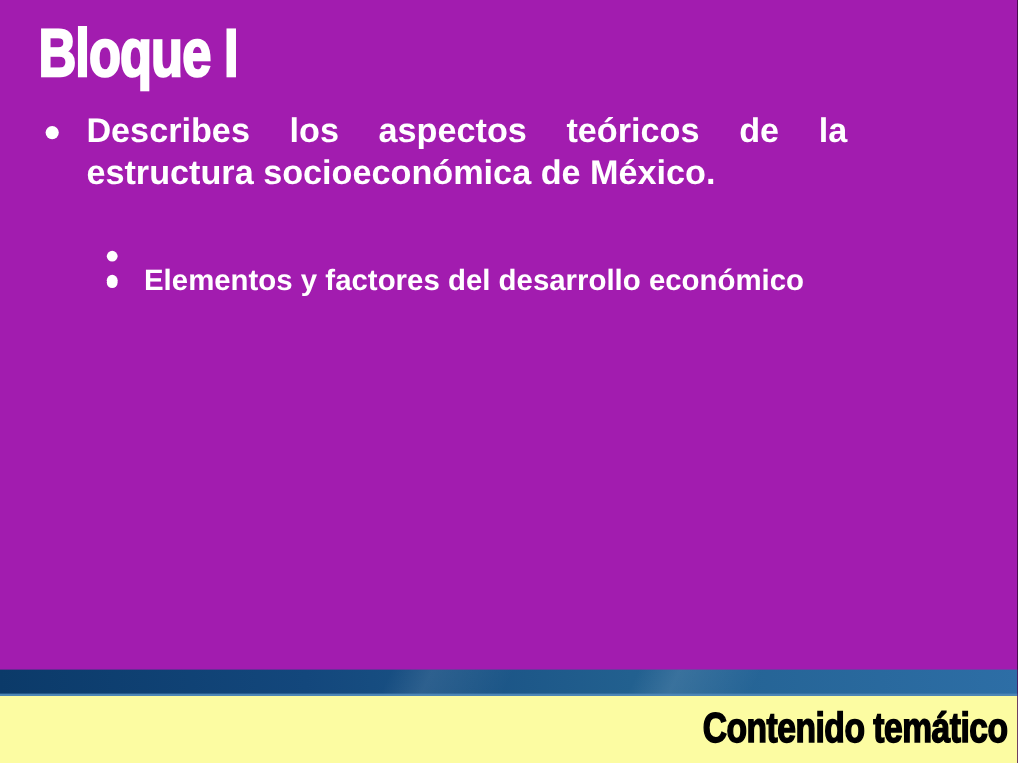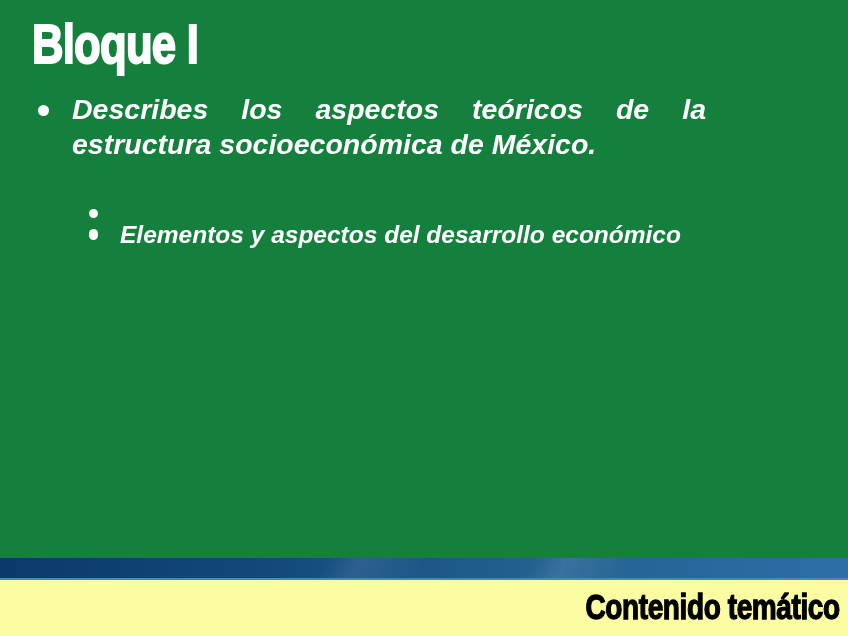--- a/index.html
+++ b/index.html
@@ -5,21 +5,21 @@
 <style>
   html, body {
     margin: 0;
     padding: 0;
     background: #000000;
   }
   #slide {
     position: relative;
     width: 848px;
     height: 636px;
-    background: #15803d;
+    background: #a21caf;
     overflow: hidden;
     font-family: "Liberation Sans", "DejaVu Sans", sans-serif;
     -webkit-font-smoothing: antialiased;
   }
 
   
   #slide-title {
     position: absolute;
     left: 32px;
     top: 14px;
@@ -34,21 +34,20 @@
     white-space: nowrap;
     -webkit-text-stroke: 2px #ffffff;
   }
 
   
   #body-list {
     position: absolute;
     left: 0;
     top: 92px;
     width: 736px;
-    font-style: italic;
   }
 
   .lvl1 {
     position: relative;
     margin: 0 0 10px 0;
     padding-left: 72px;
     padding-right: 30px;
     color: #ffffff;
     font-weight: 700;
     font-size: 28.5px;
@@ -158,21 +157,21 @@
     <div class="lvl2 gap-sm">
       <span class="bullet-dot"></span>
     </div>
 
     <div class="lvl2 gap-md">
       <span class="bullet-dot"></span>
     </div>
 
     <div class="lvl2 gap-lg">
       <span class="bullet-dot"></span>
-      <span>Elementos y aspectos del desarrollo económico</span>
+      <span>Elementos y factores del desarrollo económico</span>
     </div>
 
 
   </div>
 
   <div id="footer-blue"></div>
   <div id="footer-blue-edge"></div>
   <div id="footer-yellow"></div>
   <div id="footer-label">Contenido temático</div>
 

